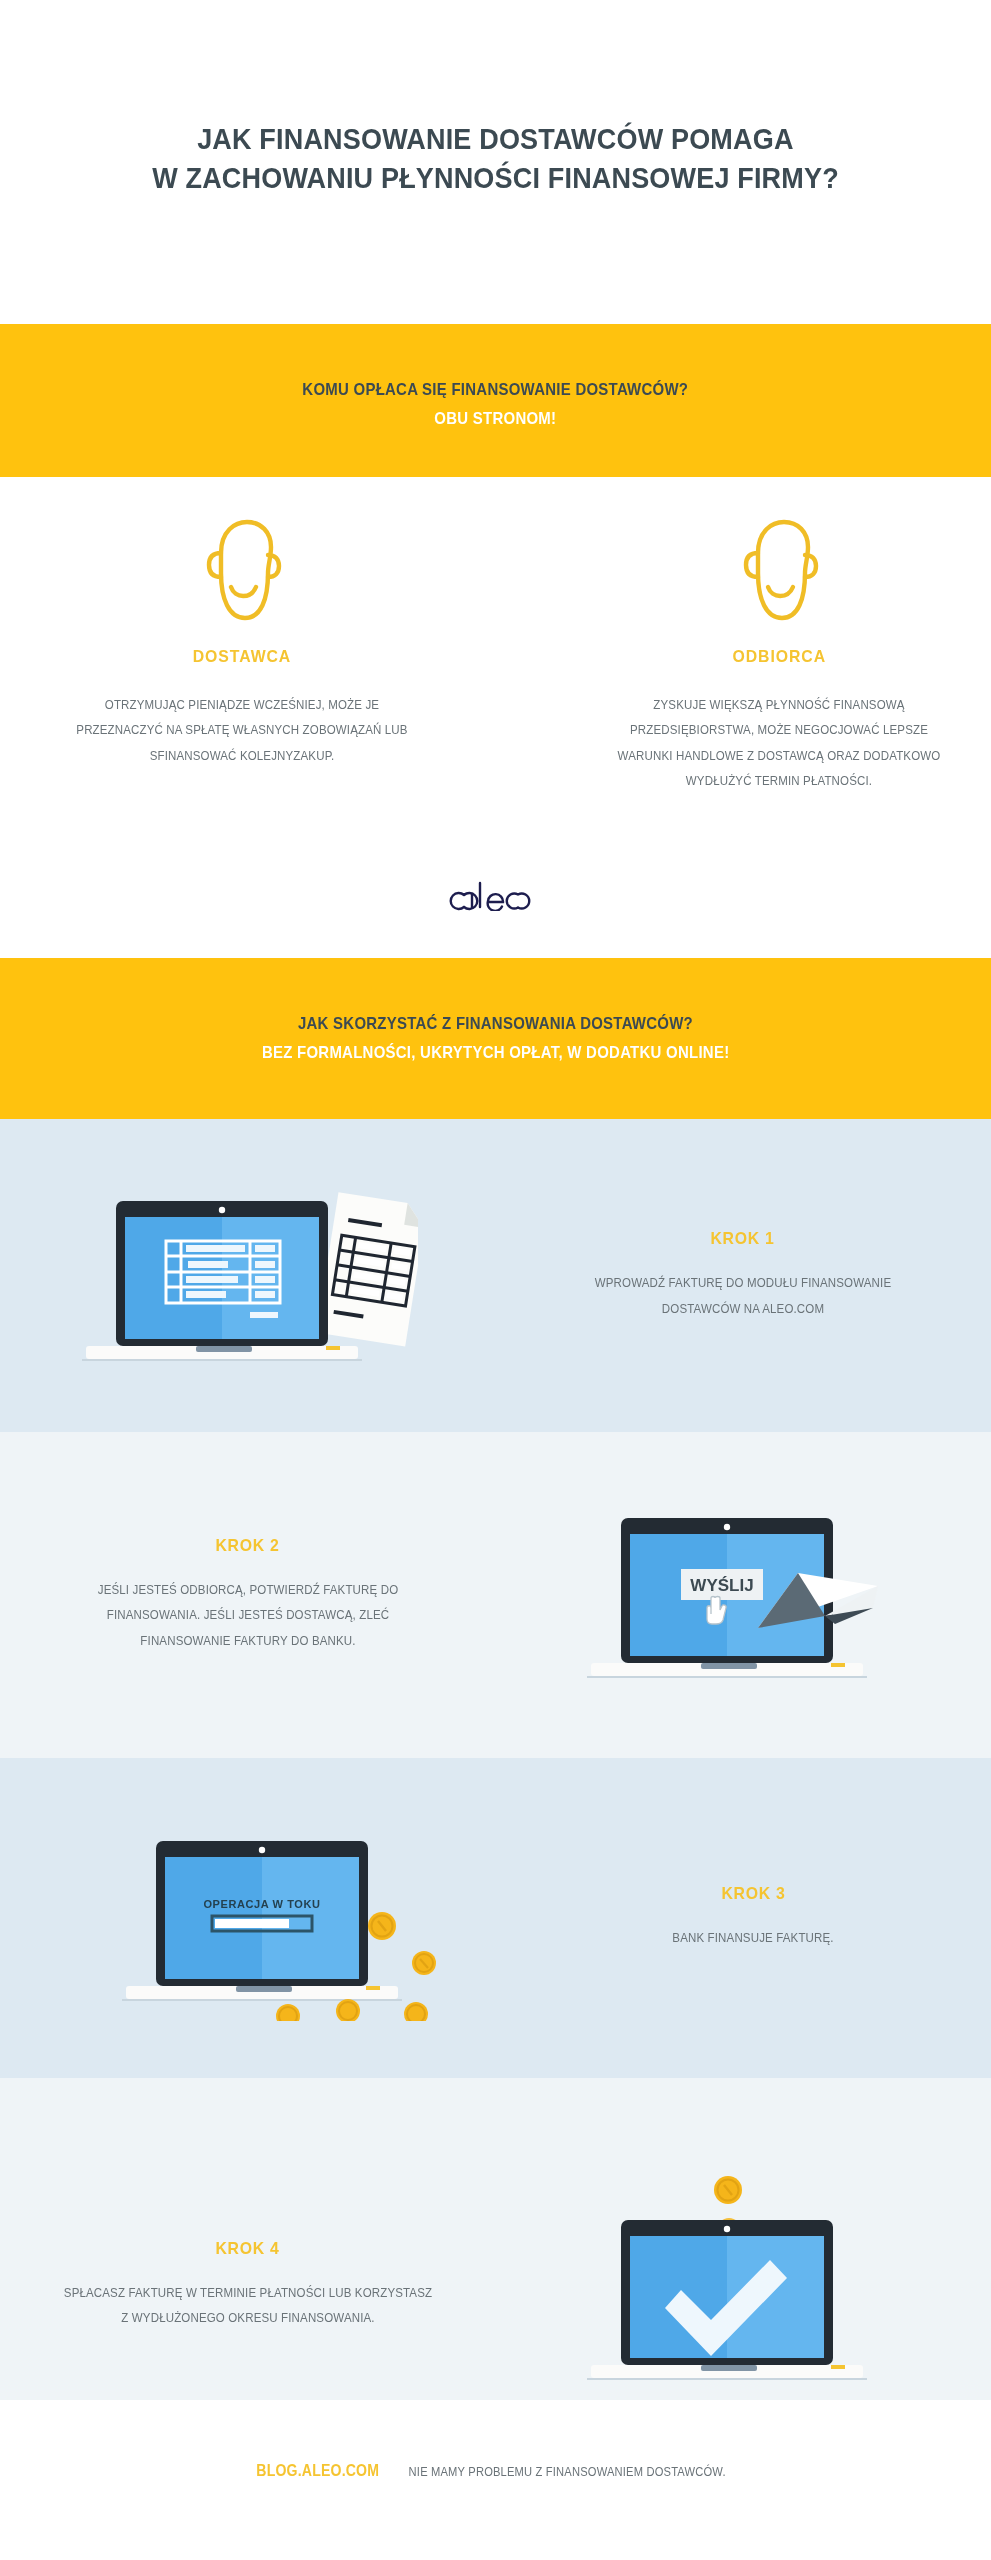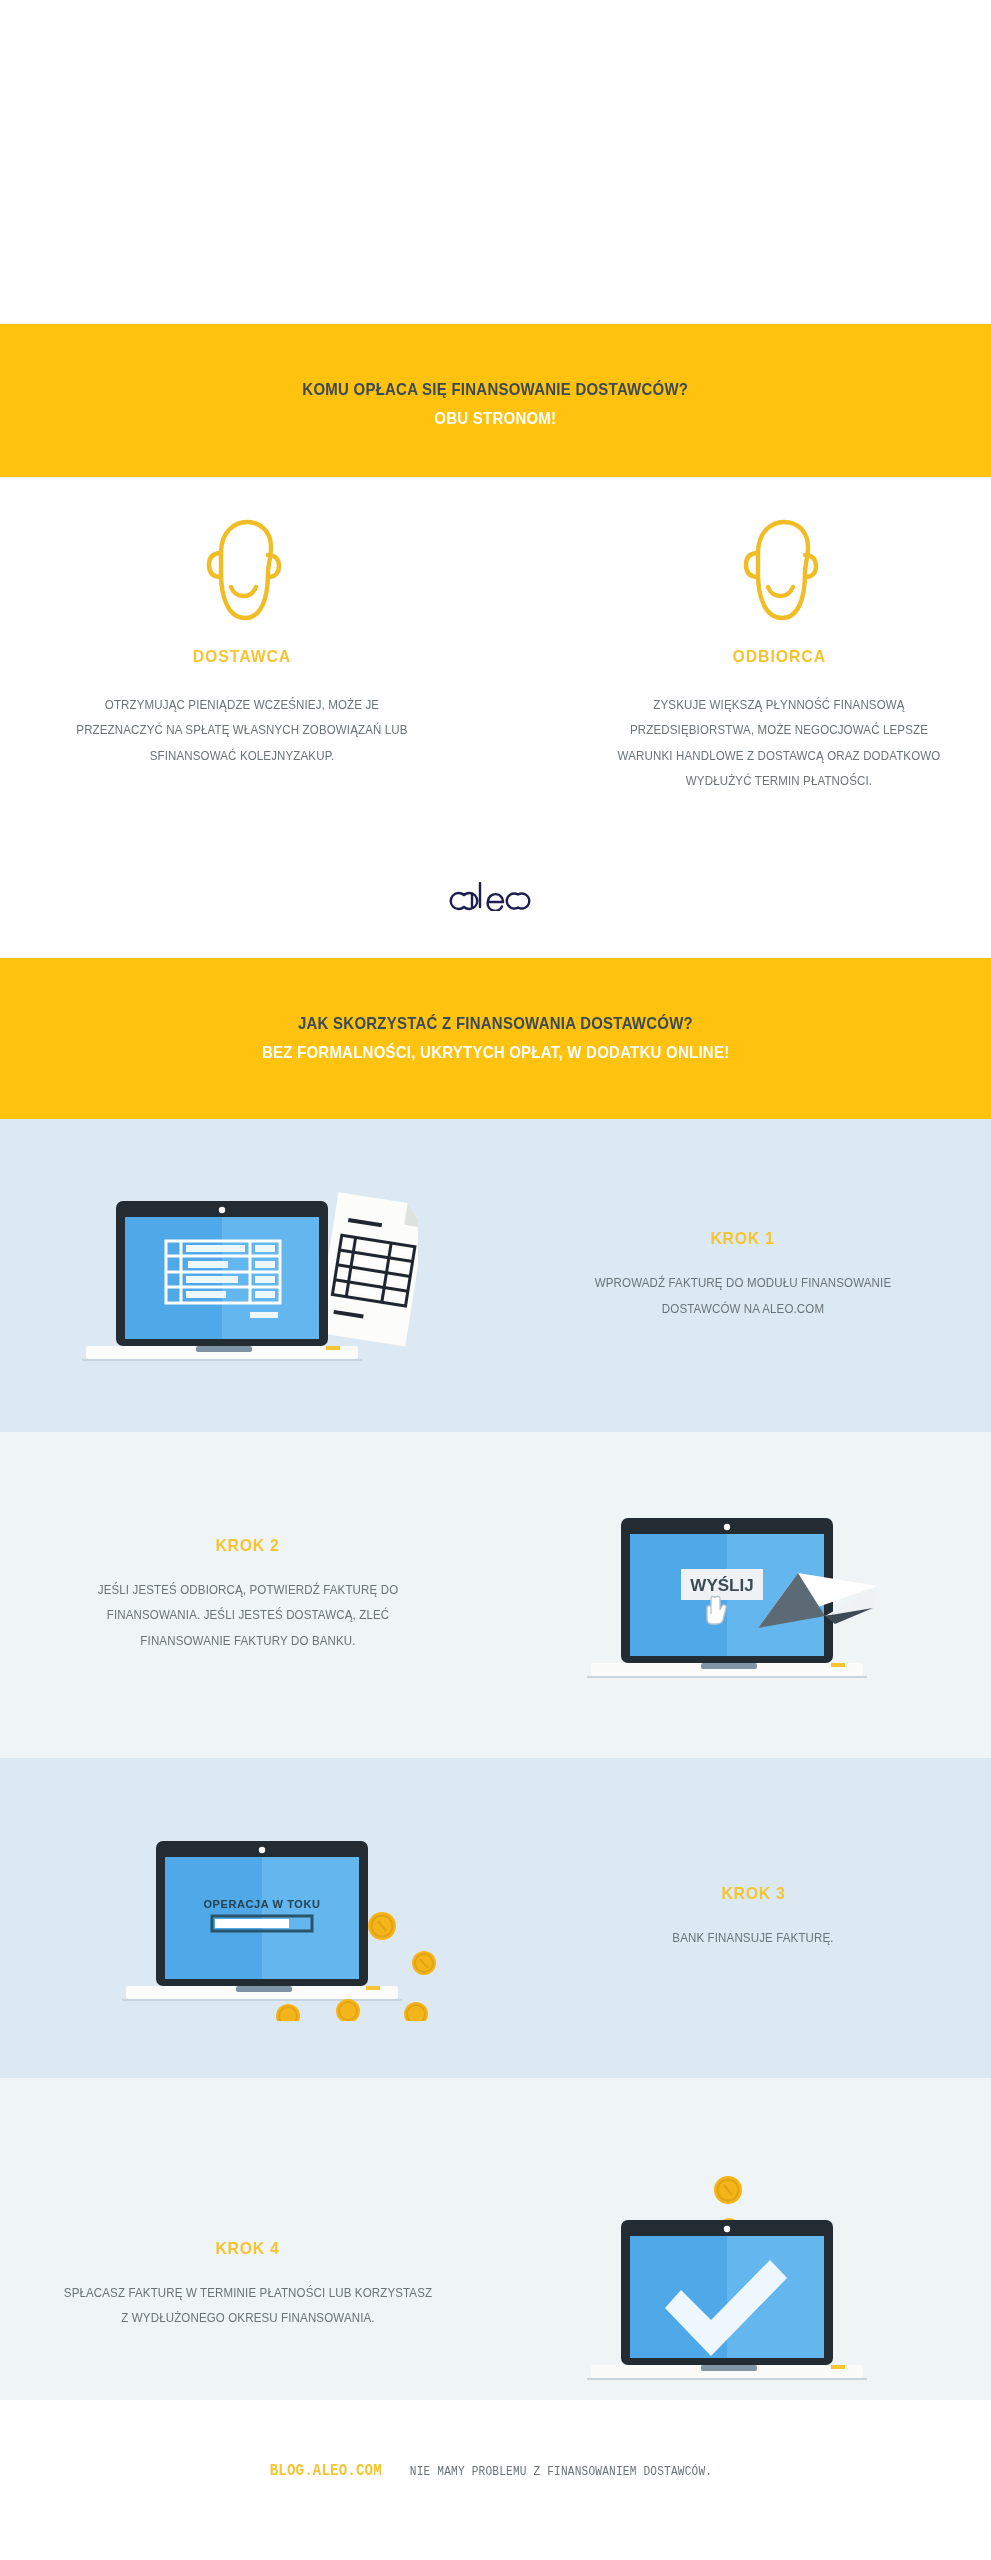--- a/index.html
+++ b/index.html
@@ -164,21 +164,20 @@
   
   .footer {
     position: absolute;
     left: 0; top: 2400px;
     width: 991px; height: 160px;
     background: #ffffff;
     display: flex;
     align-items: flex-start;
     justify-content: center;
     padding-top: 62px;
-    font-family: Liberation Mono, monospace;
   }
   .footer-inner { display: flex; align-items: baseline; }
   .footer-brand {
     color: #f5c431;
     font-size: 16px;
     font-weight: bold;
     letter-spacing: 0.2px;
     transform: scaleX(0.88);
   }
   .footer-tag {
@@ -193,20 +192,24 @@
     left: 0; top: 2400px;
     width: 991px; height: 2px;
     background: #fdf6e3;
   }
 </style>
 </head>
 <body>
 
 <div class="page">
 
+  <div class="header">
+    <div class="header-title">JAK FINANSOWANIE DOSTAWCÓW POMAGA</div>
+    <div class="header-title">W ZACHOWANIU PŁYNNOŚCI FINANSOWEJ FIRMY?</div>
+  </div>
 
   <div class="banner banner-1">
     <div class="banner-line-dark">KOMU OPŁACA SIĘ FINANSOWANIE DOSTAWCÓW?</div>
     <div class="banner-line-white">OBU STRONOM!</div>
   </div>
 
   <div class="parties">
 
     <div class="party party-left">
       <span class="face-icon">

